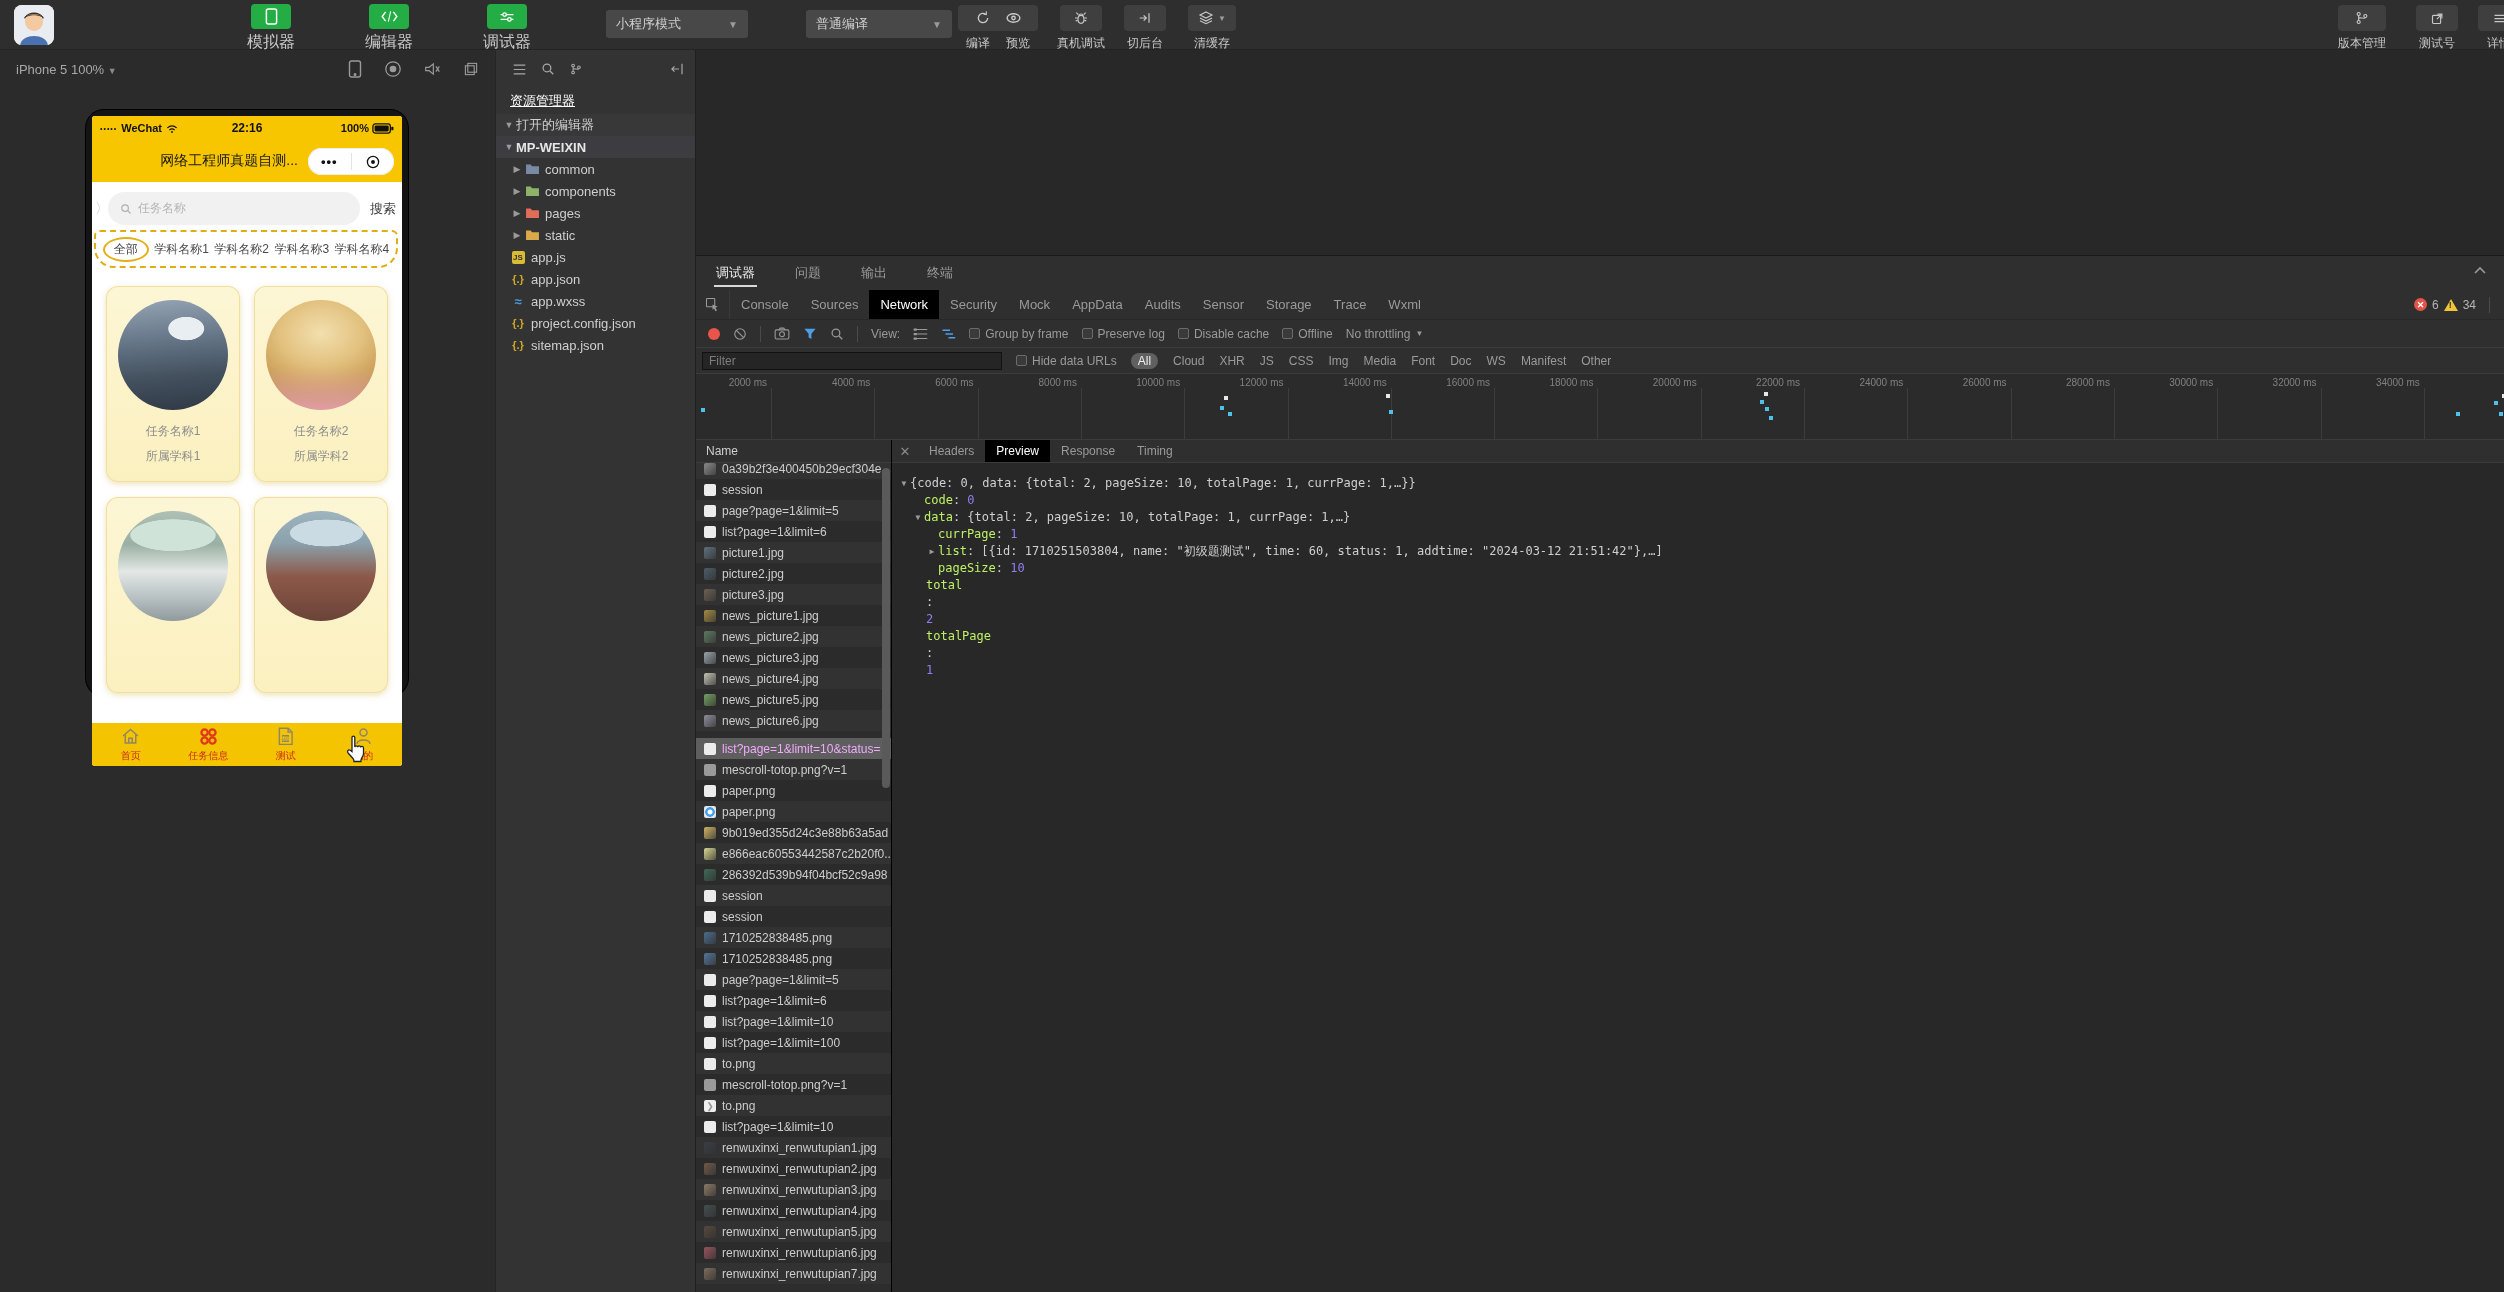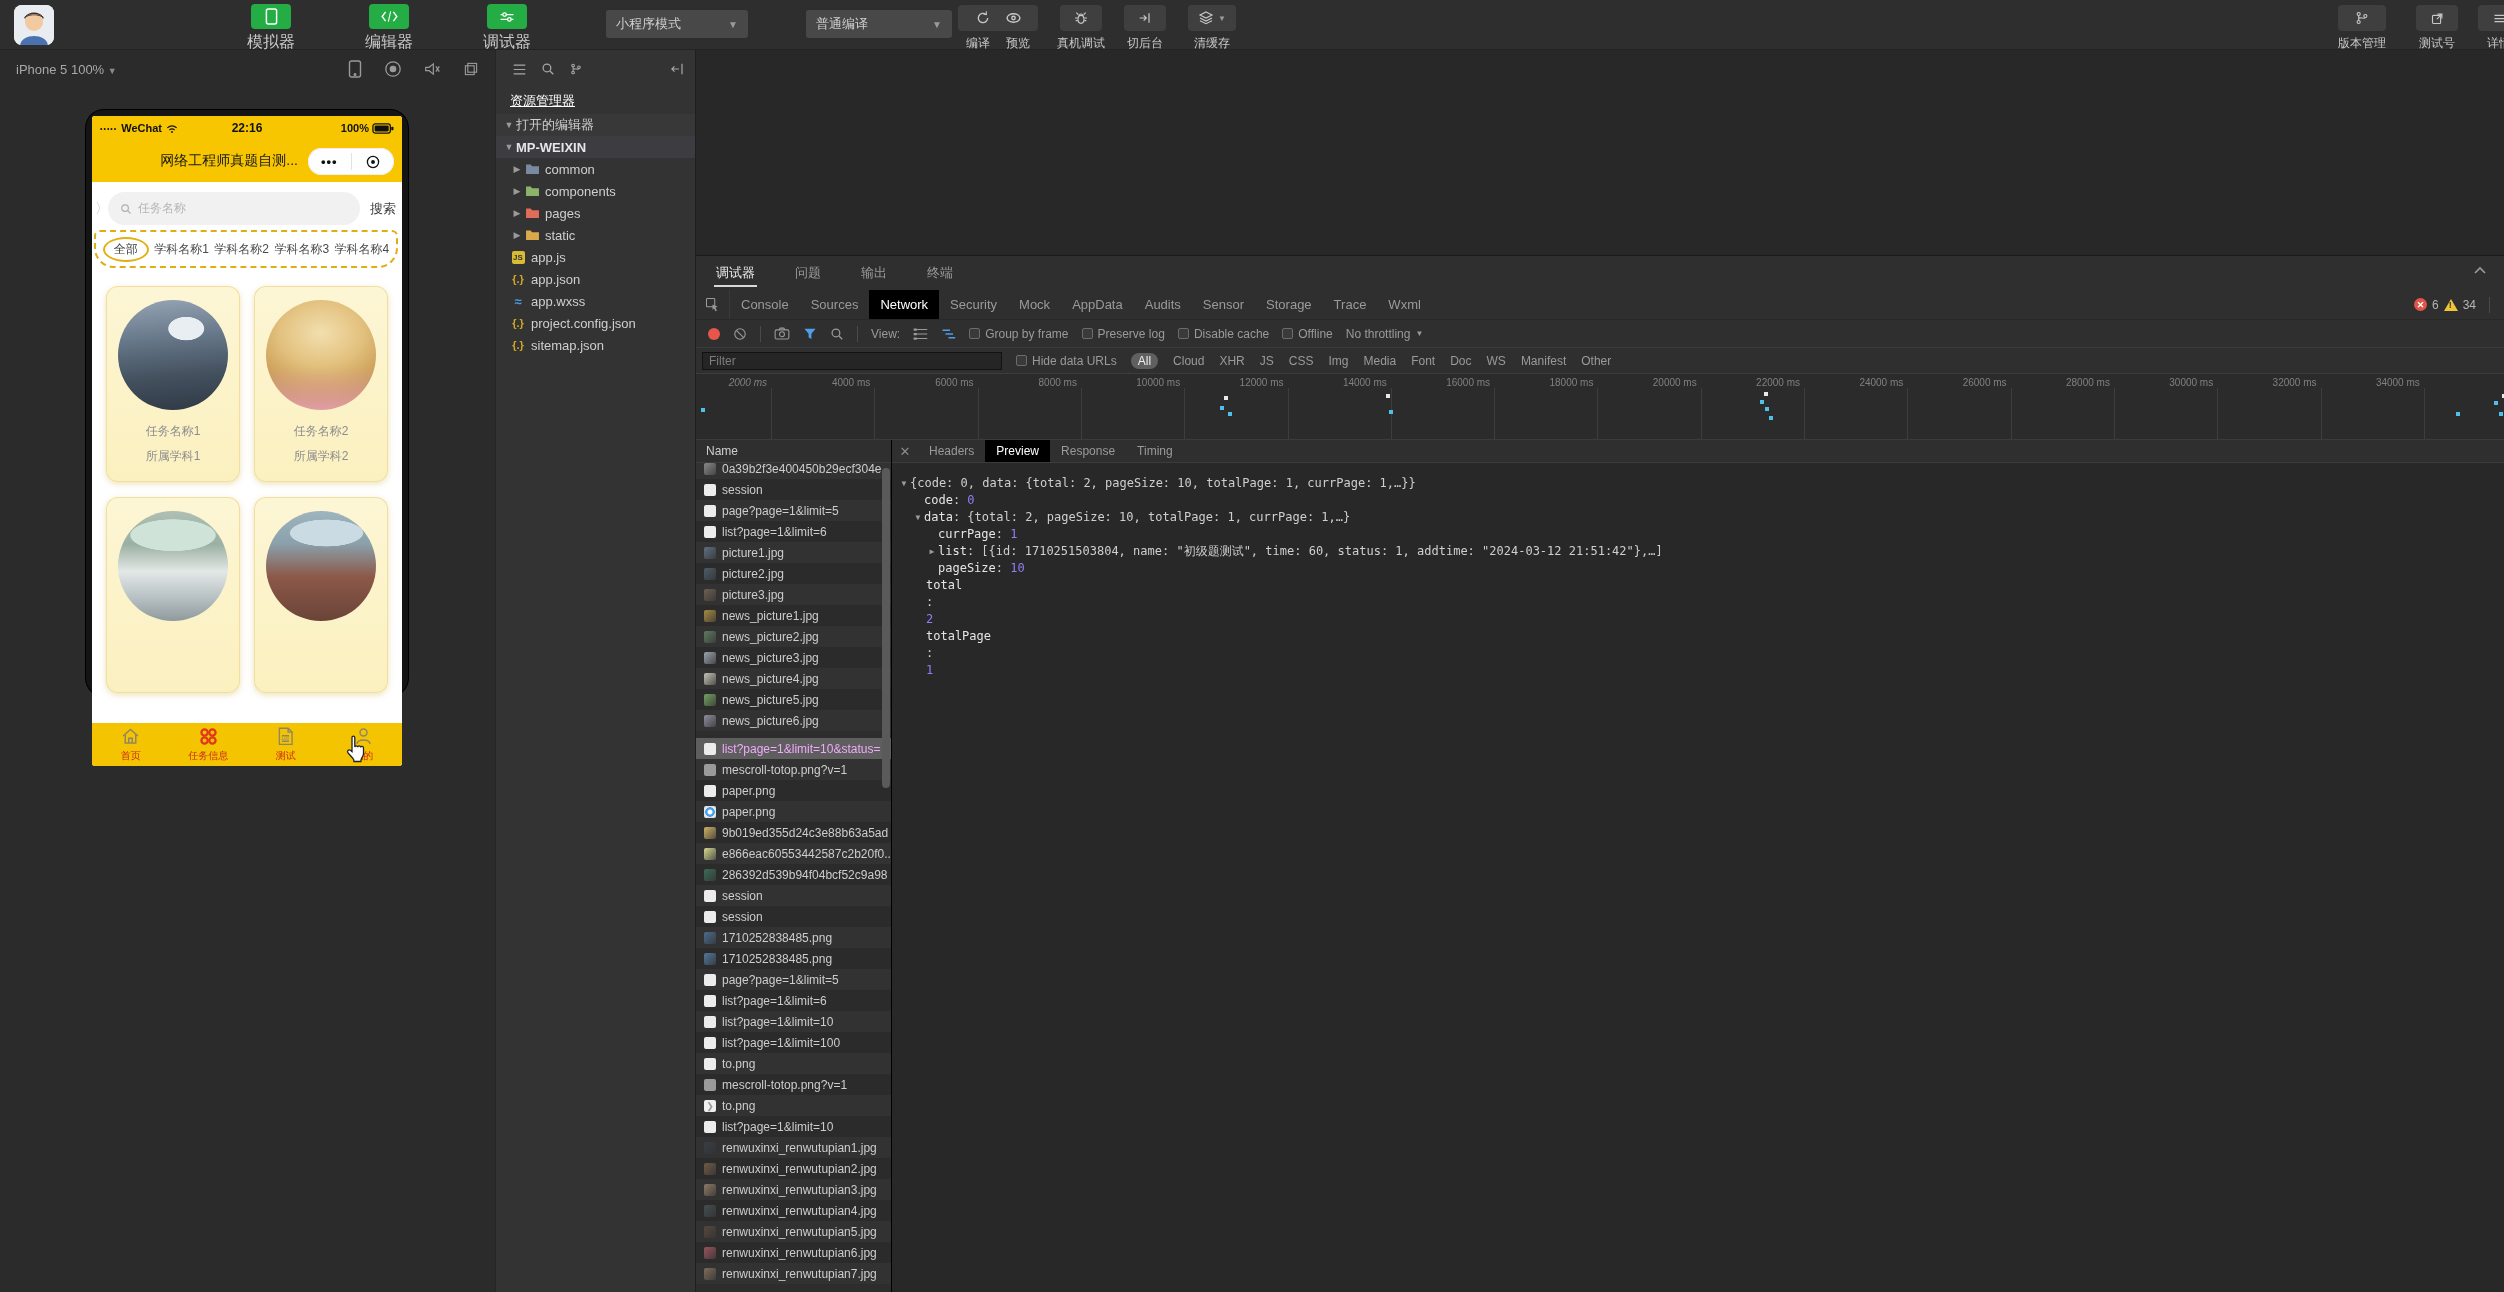--- a/index.html
+++ b/index.html
@@ -140,21 +140,21 @@
   .net-ico{width:12px;height:12px;margin:0 6px 0 8px;flex:none;border-radius:2px;}
   #name-scroll{position:absolute;right:1px;top:28px;width:8px;height:320px;background:#5a5a5a;border-radius:4px;z-index:4;}
   #preview-pane{position:absolute;left:196px;right:0;top:0;bottom:0;background:#282828;}
   #preview-hdr{height:23px;display:flex;align-items:stretch;border-bottom:1px solid #3c3c3c;background:#2f2f2f;}
   #preview-close{width:26px;display:flex;align-items:center;justify-content:center;color:#8a8a8a;font-size:13px;}
   .pv-tab{display:flex;align-items:center;padding:0 11px;font-size:12px;color:#9a9a9a;}
   .pv-tab.active{background:#000;color:#fff;}
   #json-view{padding:12px 0 0 6px;font-family:"DejaVu Sans Mono",monospace;font-size:12px;line-height:17px;}
   .j-line{display:flex;white-space:pre;}
   .j-arrow{width:12px;flex:none;color:#9a9a9a;font-size:8px;text-align:center;line-height:17px;}
-  .tok-k{color:#e5e5e5;}
+  .tok-k{color:#bef264;}
   .tok-n{color:#8f7ff2;}
   .tok-p{color:#cfcfcf;}
 </style>
 </head>
 <body>
 
 <div id="root">
 
   <div id="topbar" class="abs">
     <div id="avatar" class="abs">
@@ -667,21 +667,21 @@
           <span class="chip">Font</span>
           <span class="chip">Doc</span>
           <span class="chip">WS</span>
           <span class="chip">Manifest</span>
           <span class="chip">Other</span>
         </span>
     </div>
 
     <div id="timeline">
         <div class="tick-line" style="left: 75px;"></div>
-        <div class="tick-lbl" style="left: 75px; font-style: italic;">2000 ms</div>
+        <div class="tick-lbl" style="left: 75px;">2000 ms</div>
         <div class="tick-line" style="left: 178.3px;"></div>
         <div class="tick-lbl" style="left: 178.3px;">4000 ms</div>
         <div class="tick-line" style="left: 281.6px;"></div>
         <div class="tick-lbl" style="left: 281.6px;">6000 ms</div>
         <div class="tick-line" style="left: 384.9px;"></div>
         <div class="tick-lbl" style="left: 384.9px;">8000 ms</div>
         <div class="tick-line" style="left: 488.2px;"></div>
         <div class="tick-lbl" style="left: 488.2px;">10000 ms</div>
         <div class="tick-line" style="left: 591.5px;"></div>
         <div class="tick-lbl" style="left: 591.5px;">12000 ms</div>

